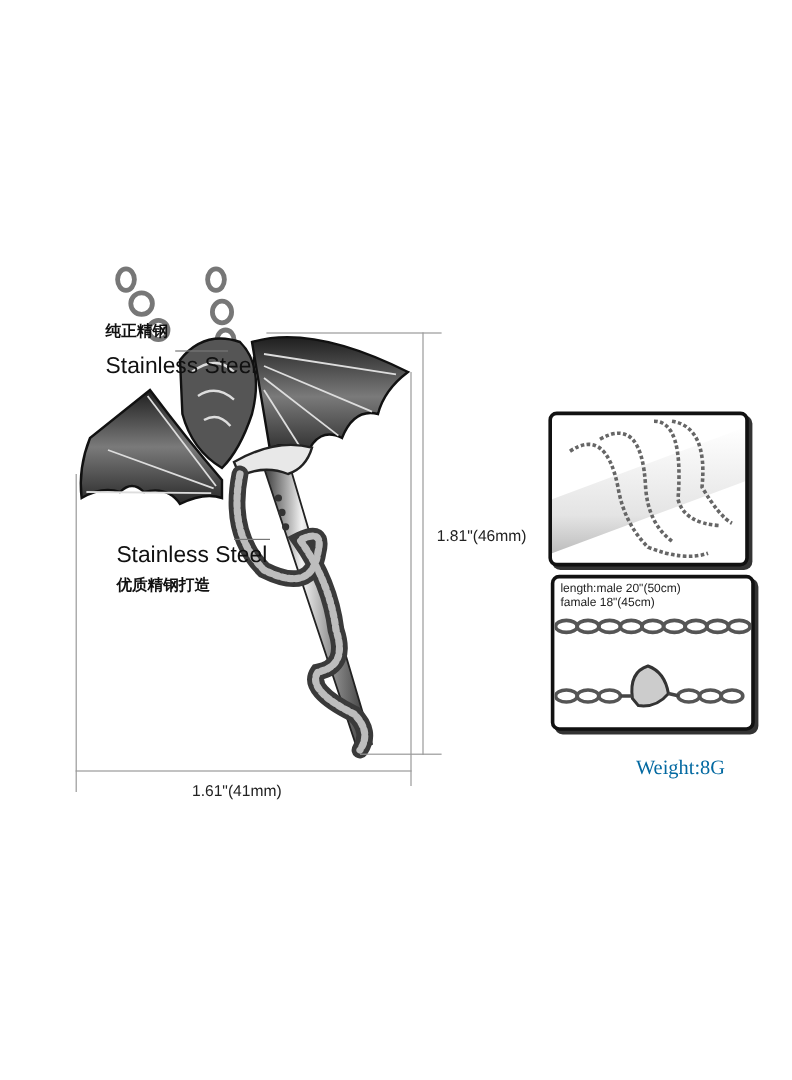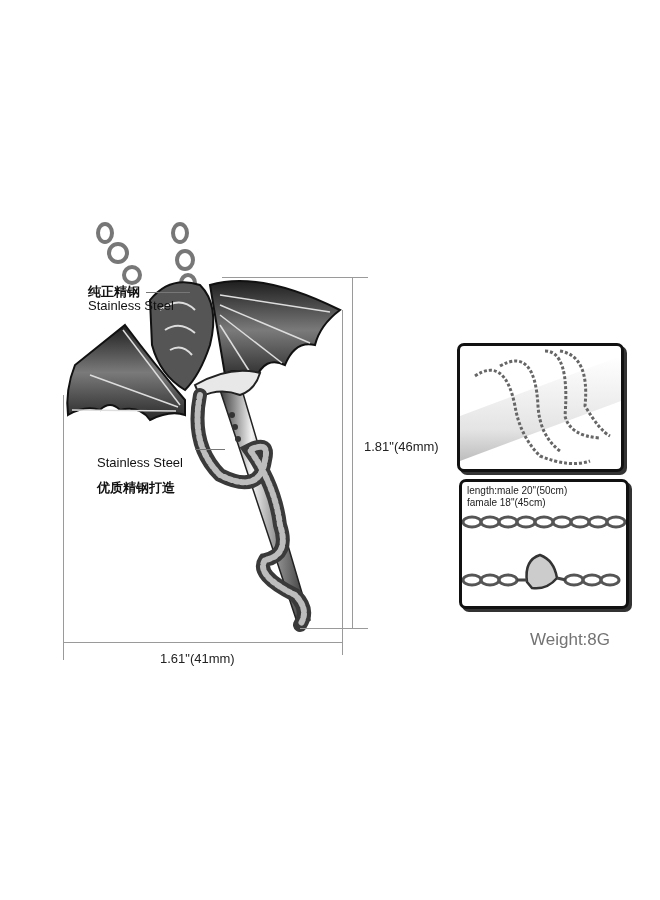--- a/index.html
+++ b/index.html
@@ -1,27 +1,27 @@
 <!DOCTYPE html>
 <html><head>
 <meta charset="utf-8">
 <style>
   html, body { margin:0; padding:0; background:#ffffff; }
   body { width:660px; height:900px; position:relative; overflow:hidden;
          font-family:"Liberation Sans", "DejaVu Sans", sans-serif; color:#222; }
   .abs { position:absolute; }
   .label-cn { font-size:13px; font-weight:bold; color:#111; line-height:14px; }
-  .label-en { font-size:13px; color:#111; line-height:14px; }
+  .label-en { font-size:19px; color:#111; line-height:14px; }
   .leader { height:1px; background:#777; }
   .dim-line { background:#9a9a9a; }
   .dim-text { font-size:13px; color:#222; }
   .photo-frame { border:3px solid #111; border-radius:7px; background:#fff;
                  box-shadow:3px 3px 0 #333; overflow:hidden; }
   .chain-note { font-size:10px; color:#222; line-height:12px; }
-  .weight { font-size:17px; color:#737373; }
+  .weight { font-size:17px; color:#0369a1;font-family:Liberation Serif, serif; }
 </style>
 </head>
 <body>
 
 <svg class="abs" style="left:60px;top:215px;" width="290" height="420" viewBox="0 0 290 420">
   <defs>
     <linearGradient id="steel" x1="0" y1="0" x2="1" y2="0">
       <stop offset="0" stop-color="#3a3a3a"></stop>
       <stop offset="0.35" stop-color="#f2f2f2"></stop>
       <stop offset="0.6" stop-color="#9a9a9a"></stop>
@@ -65,21 +65,21 @@
 
   <path d="M135 170 Q170 150 200 158 Q195 175 180 180 Q160 172 140 182 Z" fill="#e8e8e8" stroke="#222" stroke-width="2"></path>
   <circle cx="172" cy="200" r="3" fill="#333"></circle>
   <circle cx="175" cy="212" r="3" fill="#333"></circle>
   <circle cx="178" cy="224" r="3" fill="#333"></circle>
 
   <path d="M140 180 Q130 230 160 260 Q200 280 205 245 Q210 225 190 235 Q215 270 220 310 Q230 340 205 345 Q195 360 235 380 Q250 395 240 410" fill="none" stroke="#3a3a3a" stroke-width="14" stroke-linecap="round"></path>
   <path d="M140 180 Q130 230 160 260 Q200 280 205 245 Q210 225 190 235 Q215 270 220 310 Q230 340 205 345 Q195 360 235 380 Q250 395 240 410" fill="none" stroke="#bdbdbd" stroke-width="6" stroke-dasharray="3 3" stroke-linecap="round"></path>
 </svg>
 
-<div class="abs label-cn" style="left:88px;top:285px;text-align:center;">纯正精钢</div>
+<div class="abs label-cn" style="left:88px;top:269px;text-align:center;">纯正精钢</div>
 <div class="abs leader" style="left:146px;top:292px;width:44px;"></div>
 <div class="abs label-en" style="left:88px;top:299px;">Stainless Steel</div>
 
 <div class="abs label-cn" style="left:97px;top:442px;margin-top:39px;">优质精钢打造</div>
 <div class="abs leader" style="left:195px;top:449px;width:30px;"></div>
 <div class="abs label-en" style="left:97px;top:456px;">Stainless Steel</div>
 
 <div class="abs dim-line" style="left:222px;top:277px;width:146px;height:1px;"></div>
 <div class="abs dim-line" style="left:300px;top:628px;width:68px;height:1px;"></div>
 <div class="abs dim-line" style="left:352px;top:277px;width:1px;height:352px;"></div>

